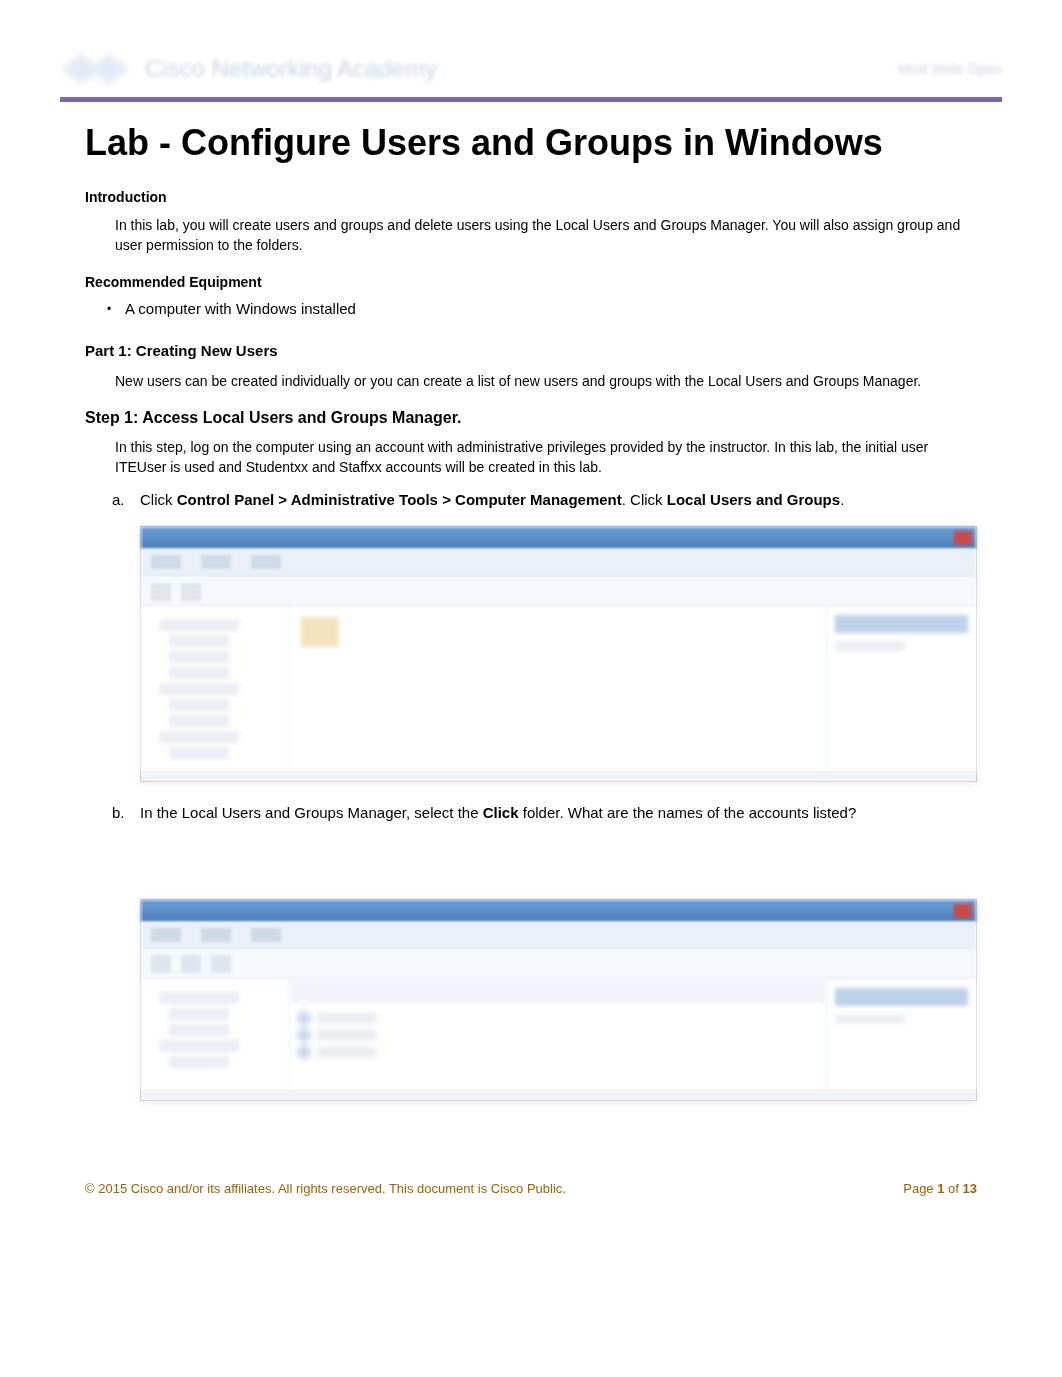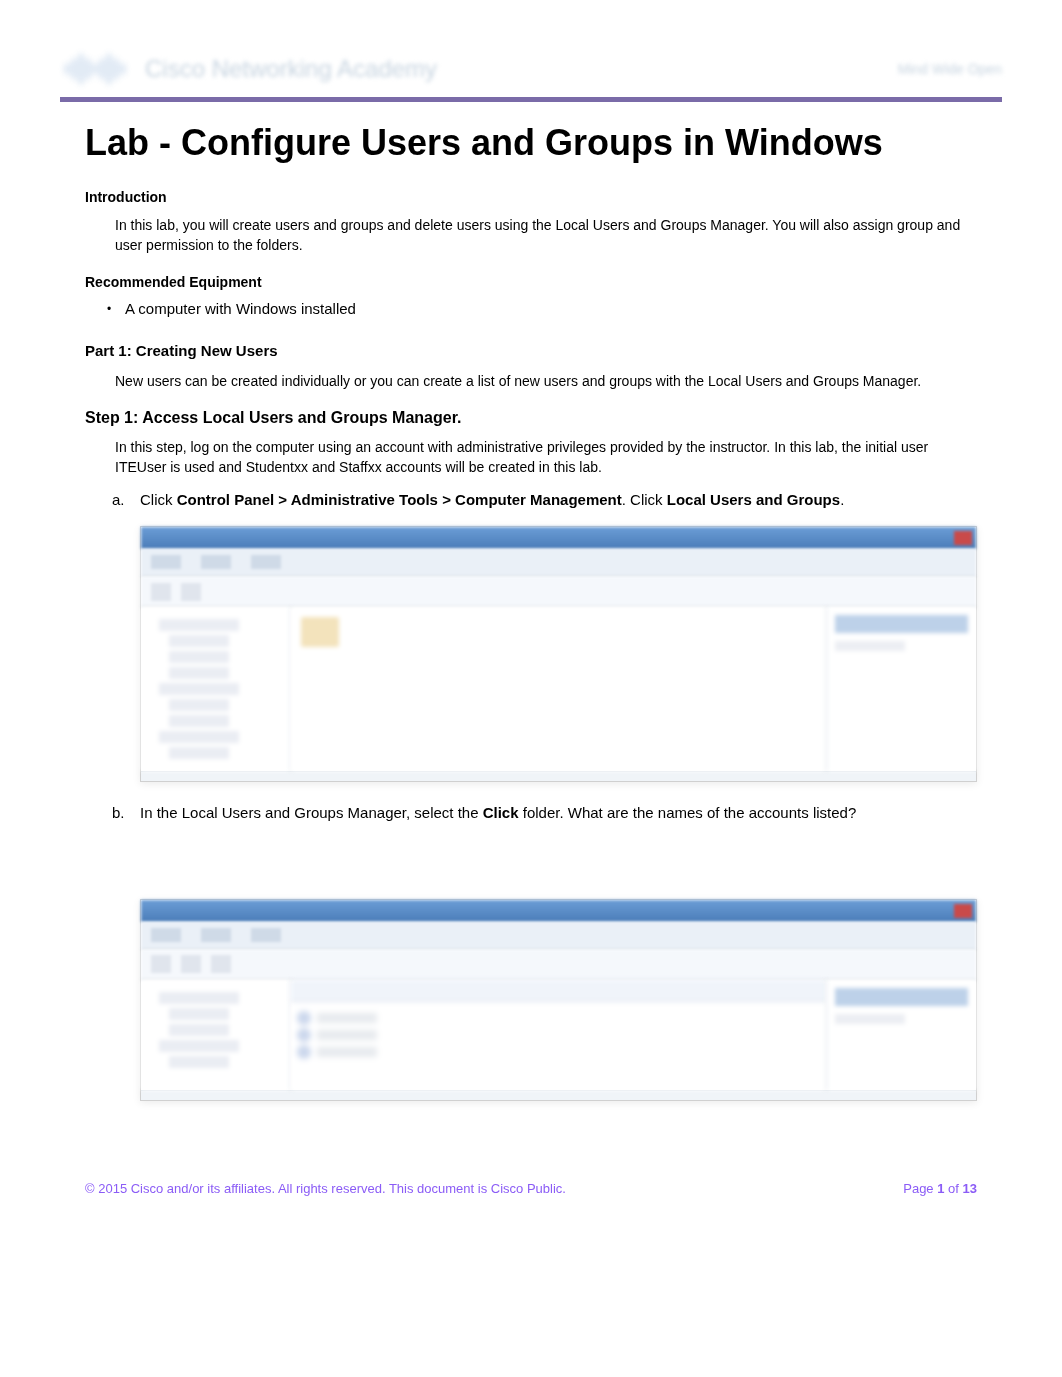--- a/index.html
+++ b/index.html
@@ -252,21 +252,21 @@
       width: 60px;
       height: 10px;
       background: #b0b8c8;
       opacity: 0.3;
     }
     .footer {
       margin-top: 80px;
       display: flex;
       justify-content: space-between;
       font-size: 13px;
-      color: #8b5cf6;
+      color: #a16207;
       padding: 0 25px;
     }
     .screenshot-1 .fake-body {
       min-height: 155px;
     }
     .screenshot-2 .fake-body {
       min-height: 110px;
     }
   </style>
 </head>

